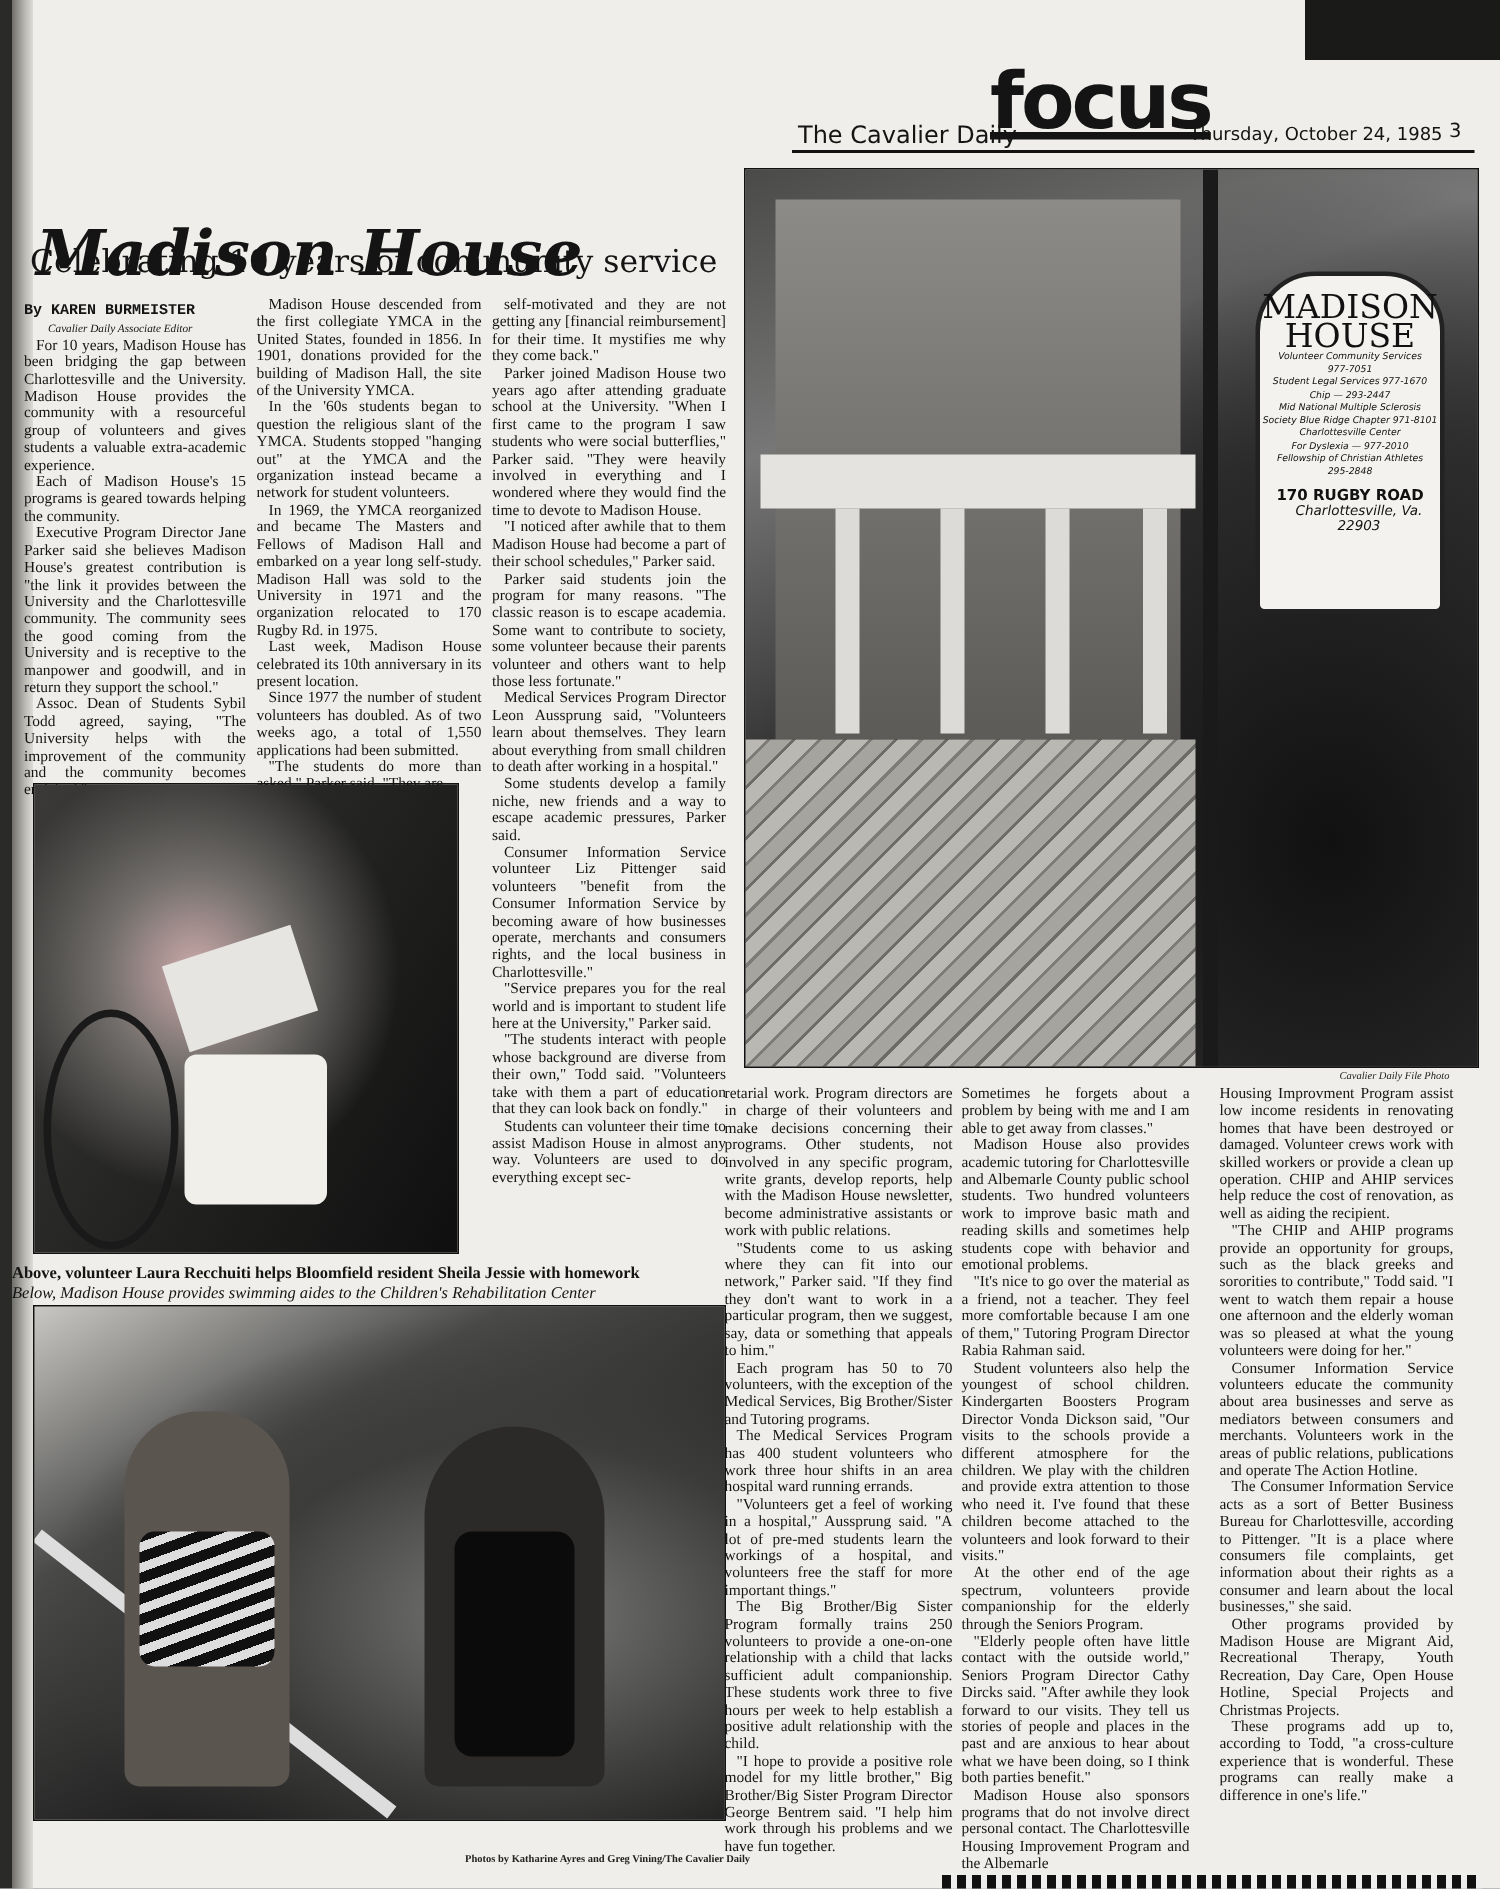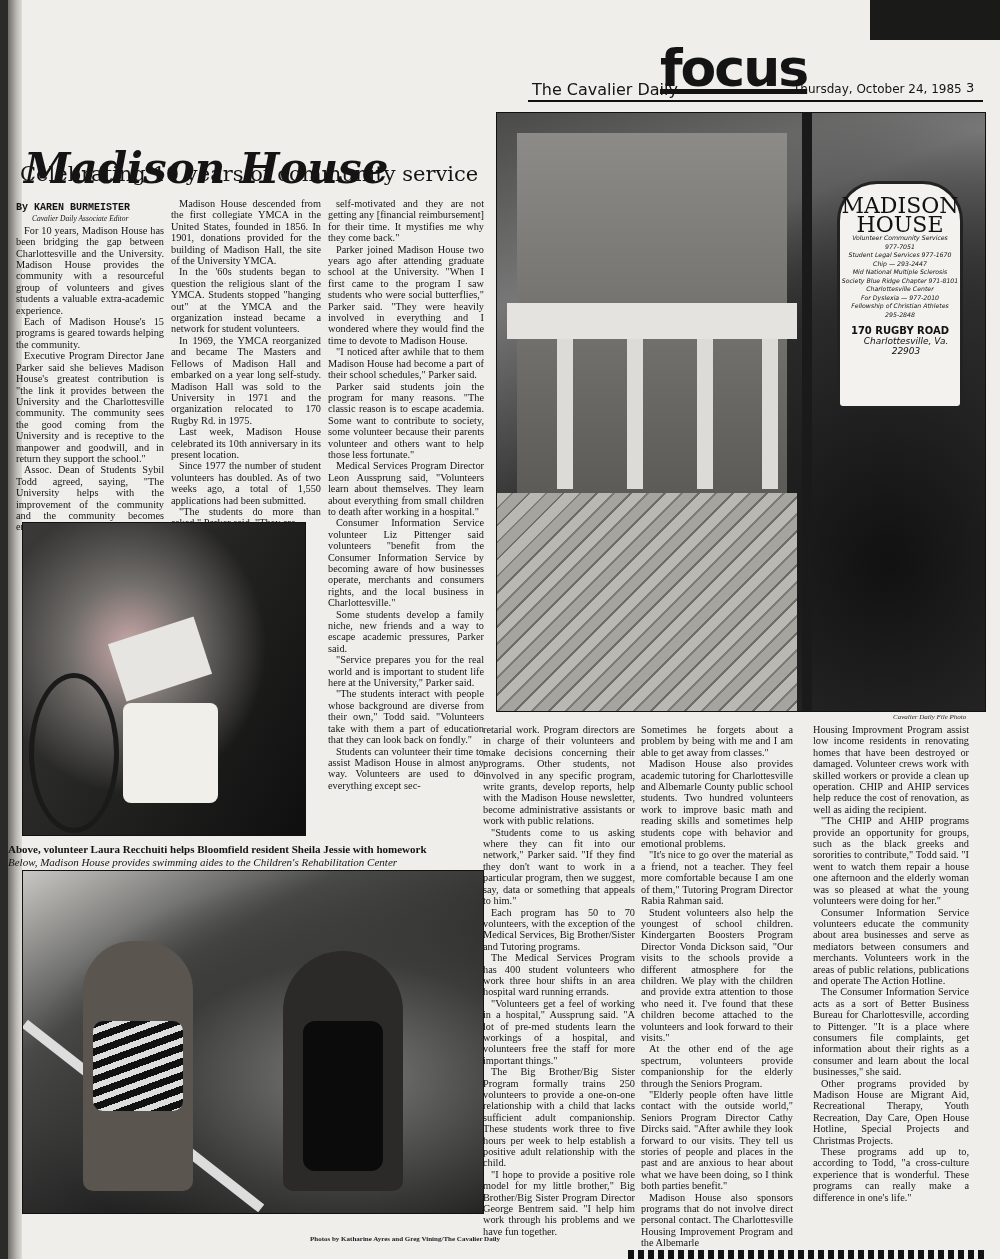--- a/index.html
+++ b/index.html
@@ -125,22 +125,22 @@
     <p>Since 1977 the number of student volunteers has doubled. As of two weeks ago, a total of 1,550 applications had been submitted.</p>
     <p>"The students do more than asked," Parker said. "They are</p>
   </div>
 
   <div class="col" style="left:320px; top:198px; width:156px;">
     <p>self-motivated and they are not getting any [financial reimbursement] for their time. It mystifies me why they come back."</p>
     <p>Parker joined Madison House two years ago after attending graduate school at the University. "When I first came to the program I saw students who were social butterflies," Parker said. "They were heavily involved in everything and I wondered where they would find the time to devote to Madison House.</p>
     <p>"I noticed after awhile that to them Madison House had become a part of their school schedules," Parker said.</p>
     <p>Parker said students join the program for many reasons. "The classic reason is to escape academia. Some want to contribute to society, some volunteer because their parents volunteer and others want to help those less fortunate."</p>
     <p>Medical Services Program Director Leon Aussprung said, "Volunteers learn about themselves. They learn about everything from small children to death after working in a hospital."</p>
+    <p>Some students develop a family niche, new friends and a way to escape academic pressures, Parker said.</p>
     <p>Consumer Information Service volunteer Liz Pittenger said volunteers "benefit from the Consumer Information Service by becoming aware of how businesses operate, merchants and consumers rights, and the local business in Charlottesville."</p>
-    <p>Some students develop a family niche, new friends and a way to escape academic pressures, Parker said.</p>
     <p>"Service prepares you for the real world and is important to student life here at the University," Parker said.</p>
     <p>"The students interact with people whose background are diverse from their own," Todd said. "Volunteers take with them a part of education that they can look back on fondly."</p>
     <p>Students can volunteer their time to assist Madison House in almost any way. Volunteers are used to do everything except sec-</p>
   </div>
 
   <div class="photo photo-house">
     <div class="house-body"></div>
     <div class="house-porch"></div>
     <div class="house-col" style="left:60px"></div>
     <div class="house-col" style="left:130px"></div>

